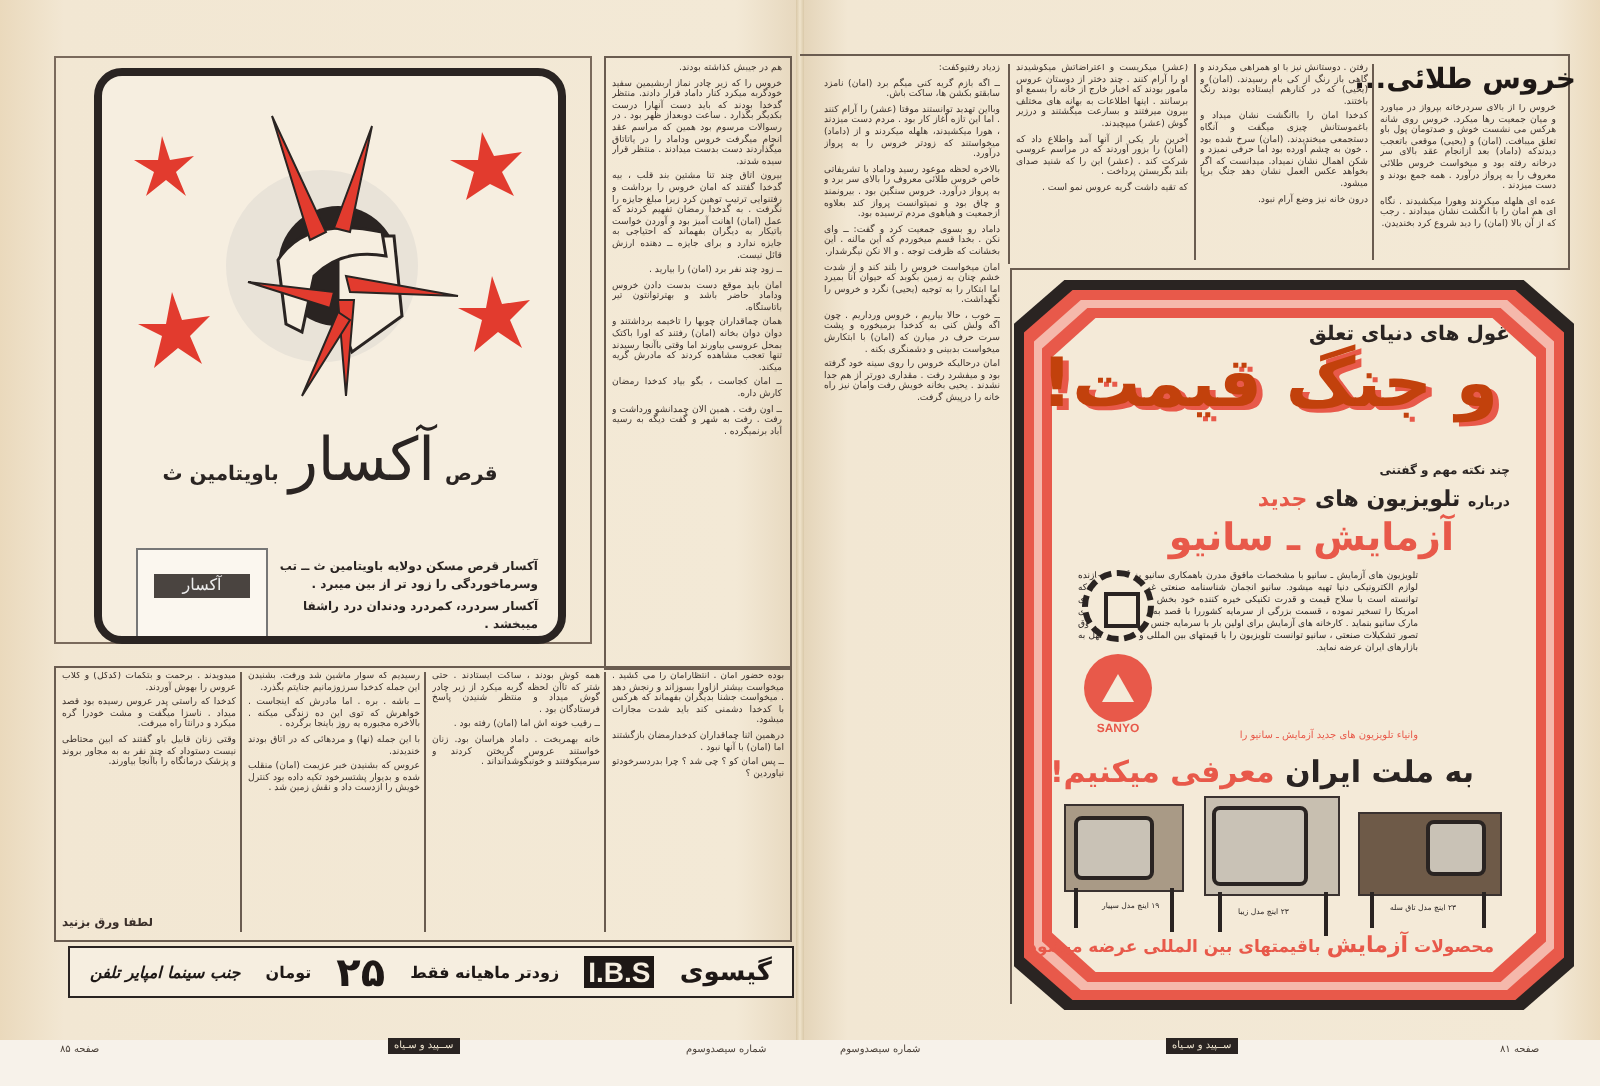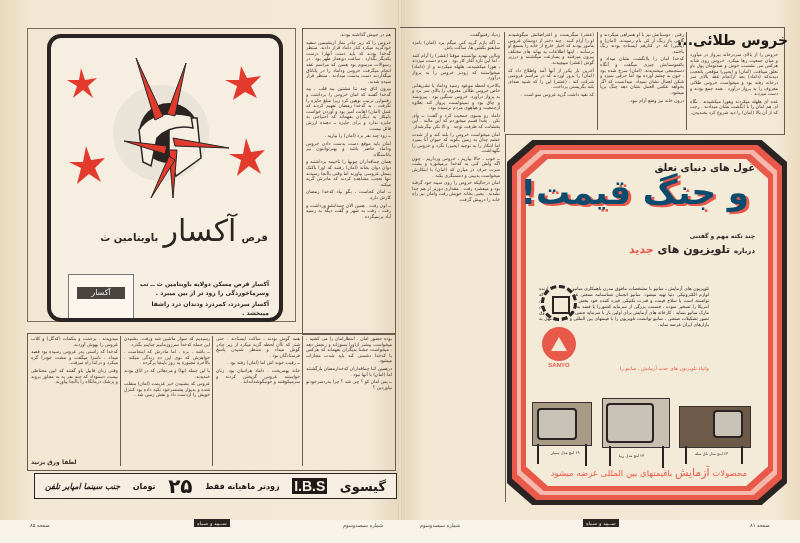--- a/index.html
+++ b/index.html
@@ -10,46 +10,46 @@
   .bottom-strip{position:absolute;left:0;top:520px;width:800px;height:23px;background:#f7f2ea;}
   .gutter{position:absolute;left:398px;top:0;width:4px;height:520px;background:linear-gradient(90deg,#d9c8a8,#efe3cb,#d9c8a8);}
   .col{position:absolute;direction:rtl;text-align:justify;font-family:"DejaVu Sans",sans-serif;font-size:4.6px;line-height:5.6px;color:#3b302a;overflow:hidden;}
   .col p{margin:0 0 2px 0;}
   .rule-v{position:absolute;width:1px;background:#6a5c50;}
   .rule-h{position:absolute;height:1px;background:#6a5c50;}
   .frame{position:absolute;border:1px solid #6a5c50;}
   
   .aksar-outer{position:absolute;left:27px;top:28px;width:267px;height:292px;border:1px solid #7a6a5c;}
   .aksar-inner{position:absolute;left:47px;top:34px;width:228px;height:280px;border:4px solid #2a2422;border-radius:14px;background:#f6eee0;overflow:hidden;}
-  .aksar-title{position:absolute;top:175px;left:0;width:228px;text-align:center;direction:rtl;font-family:"DejaVu Sans",sans-serif;margin-left:19px;}
+  .aksar-title{position:absolute;top:175px;left:0;width:228px;text-align:center;direction:rtl;font-family:"DejaVu Sans",sans-serif;}
   .aksar-title .big{font-size:30px;letter-spacing:3px;color:#2a2422;font-weight:normal;}
   .aksar-title .small{font-size:10px;font-weight:bold;color:#2a2422;}
   .aksar-body{position:absolute;left:82px;top:242px;width:136px;direction:rtl;text-align:right;font-size:6px;line-height:8.5px;font-weight:bold;color:#2a2422;}
   .aksar-body p{margin:0 0 3px 0;}
   .aksar-box{position:absolute;left:17px;top:236px;width:64px;height:88px;border:1px solid #777;background:#fbf7ef;}
   .aksar-box .lbl{margin:12px 8px 0 8px;height:12px;background:#4a4440;color:#eee;font-size:8px;text-align:center;line-height:12px;letter-spacing:2px;direction:rtl;}
   
   .tv-ad{position:absolute;left:507px;top:140px;width:280px;height:365px;}
   .tv-octa{position:absolute;inset:0;background:#2a2422;clip-path:polygon(9% 0,91% 0,100% 6%,100% 94%,91% 100%,9% 100%,0 94%,0 6%);}
   .tv-band1{position:absolute;inset:5px;background:#e8594a;clip-path:polygon(9% 0,91% 0,100% 6%,100% 94%,91% 100%,9% 100%,0 94%,0 6%);}
   .tv-band2{position:absolute;inset:10px;background:#f5b8ab;clip-path:polygon(9% 0,91% 0,100% 6%,100% 94%,91% 100%,9% 100%,0 94%,0 6%);}
   .tv-band3{position:absolute;inset:14px;background:#e8594a;clip-path:polygon(9% 0,91% 0,100% 6%,100% 94%,91% 100%,9% 100%,0 94%,0 6%);}
   .tv-inner{position:absolute;inset:19px;background:#f4ead8;clip-path:polygon(9% 0,91% 0,100% 6%,100% 94%,91% 100%,9% 100%,0 94%,0 6%);}
   .tv-text{position:absolute;direction:rtl;text-align:right;}
   .tv-sub{right:32px;top:22px;font-size:10px;font-weight:bold;color:#2a2422;}
-  .tv-head{right:38px;top:32px;font-size:34px;font-weight:bold;color:#0c4a6e;text-shadow:3px 2px 0 #e8594a;letter-spacing:1px;}
+  .tv-head{right:38px;top:32px;font-size:34px;font-weight:bold;color:#c2410c;text-shadow:3px 2px 0 #e8594a;letter-spacing:1px;}
   .tv-note{right:32px;top:92px;font-size:6px;font-weight:bold;color:#2a2422;}
   .tv-about{right:32px;top:103px;font-size:11px;font-weight:bold;color:#2a2422;}
   .tv-about .red{color:#e8594a;}
   .tv-brand{right:60px;top:118px;font-size:19px;font-weight:bold;color:#e8594a;letter-spacing:1px;}
   .tv-body{right:78px;top:146px;width:170px;font-size:4.5px;line-height:6px;color:#2a2422;text-align:justify;}
   .tv-intro{right:78px;top:225px;font-size:5px;color:#e8594a;}
   .tv-slogan{right:50px;top:237px;font-size:15px;font-weight:bold;color:#2a2422;}
   .tv-slogan .red{color:#e8594a;}
-  .tv-footer{right:40px;top:326px;font-size:8.5px;font-weight:normal;color:#e8594a;}
+  .tv-footer{right:40px;top:326px;font-size:8.5px;font-weight:bold;color:#e8594a;}
   .sanyo-logo{position:absolute;left:32px;top:145px;width:40px;}
   .gear{width:36px;height:36px;border-radius:50%;border:3px dashed #2a2422;box-sizing:border-box;margin:0 auto;background:#f4ead8;position:relative;}
   .gear:after{content:"";position:absolute;left:8px;top:8px;width:14px;height:14px;border:2px solid #2a2422;}
   .sanyo-disc{width:34px;height:34px;border-radius:50%;background:#e8594a;margin:6px auto 0;position:relative;}
   .sanyo-disc:after{content:"";position:absolute;left:9px;top:10px;width:0;height:0;border-left:8px solid transparent;border-right:8px solid transparent;border-bottom:14px solid #f4ead8;}
   .sanyo-word{font-size:6px;font-weight:bold;color:#e8594a;text-align:center;margin-top:1px;font-family:"Liberation Sans",sans-serif;}
   .tv-set{position:absolute;background:#8a7f72;border:1px solid #3a3230;}
   .tv-screen{position:absolute;background:#c9c2b6;border:2px solid #2a2422;border-radius:4px;}
   .tv-leg{position:absolute;width:2px;background:#2a2422;}
   .tv-cap{position:absolute;font-size:3.8px;color:#2a2422;direction:rtl;}
@@ -206,29 +206,34 @@
   <div class="tv-inner"></div>
 
   <div class="tv-text tv-sub">غول های دنیای تعلق</div>
   <div class="tv-text tv-head">و جنگ قیمت!</div>
   <div class="tv-text tv-note">چند نکته مهم و گفتنی</div>
   <div class="tv-text tv-about">
     <span style="font-size:7px;">درباره</span>
     <span>تلویزیون های</span>
     <span class="red">جدید</span>
   </div>
+  <div class="tv-text tv-brand">آزمایش ـ سانیو</div>
   <div class="tv-text tv-body">تلویزیون های آزمایش ـ سانیو با مشخصات مافوق مدرن باهمکاری سانیو بزرگترین سازنده لوازم الکترونیکی دنیا تهیه میشود. سانیو انجمان شناسنامه صنعتی غول آسای است که توانسته است با سلاح قیمت و قدرت تکنیکی خیره کننده خود بخش عظیمی از بازارهای امریکا را تسخیر نموده ، قسمت بزرگی از سرمایه کشوررا با قصد به خرید تلویزیون های مارک سانیو بنماید . کارخانه های آزمایش برای اولین بار با سرمایه جنس قوی ترین و مافوق تصور تشکیلات صنعتی ، سانیو توانست تلویزیون را با قیمتهای بین المللی و شرایط سهل به بازارهای ایران عرضه نماید.</div>
 
   <div class="sanyo-logo">
     <div class="gear"></div>
     <div class="sanyo-disc"></div>
     <div class="sanyo-word">SANYO</div>
   </div>
 
   <div class="tv-text tv-intro">وانیاء تلویزیون های جدید آزمایش ـ سانیو را</div>
+  <div class="tv-text tv-slogan">
+    <span>به ملت ایران</span>
+    <span class="red">معرفی میکنیم!</span>
+  </div>
 
   <div>
     <div class="tv-set" style="left:25px;top:262px;width:58px;height:42px;background:#a99a86;"></div>
     <div class="tv-screen" style="left:30px;top:268px;width:36px;height:28px;"></div>
     <div class="tv-leg" style="left:30px;top:304px;height:20px;"></div>
     <div class="tv-leg" style="left:78px;top:304px;height:22px;"></div>
     <div class="tv-cap" style="left:44px;top:310px;">۱۹ اینچ مدل سپیار</div>
   </div>
   <div>
     <div class="tv-set" style="left:95px;top:258px;width:66px;height:48px;background:#c8bfb0;"></div>

